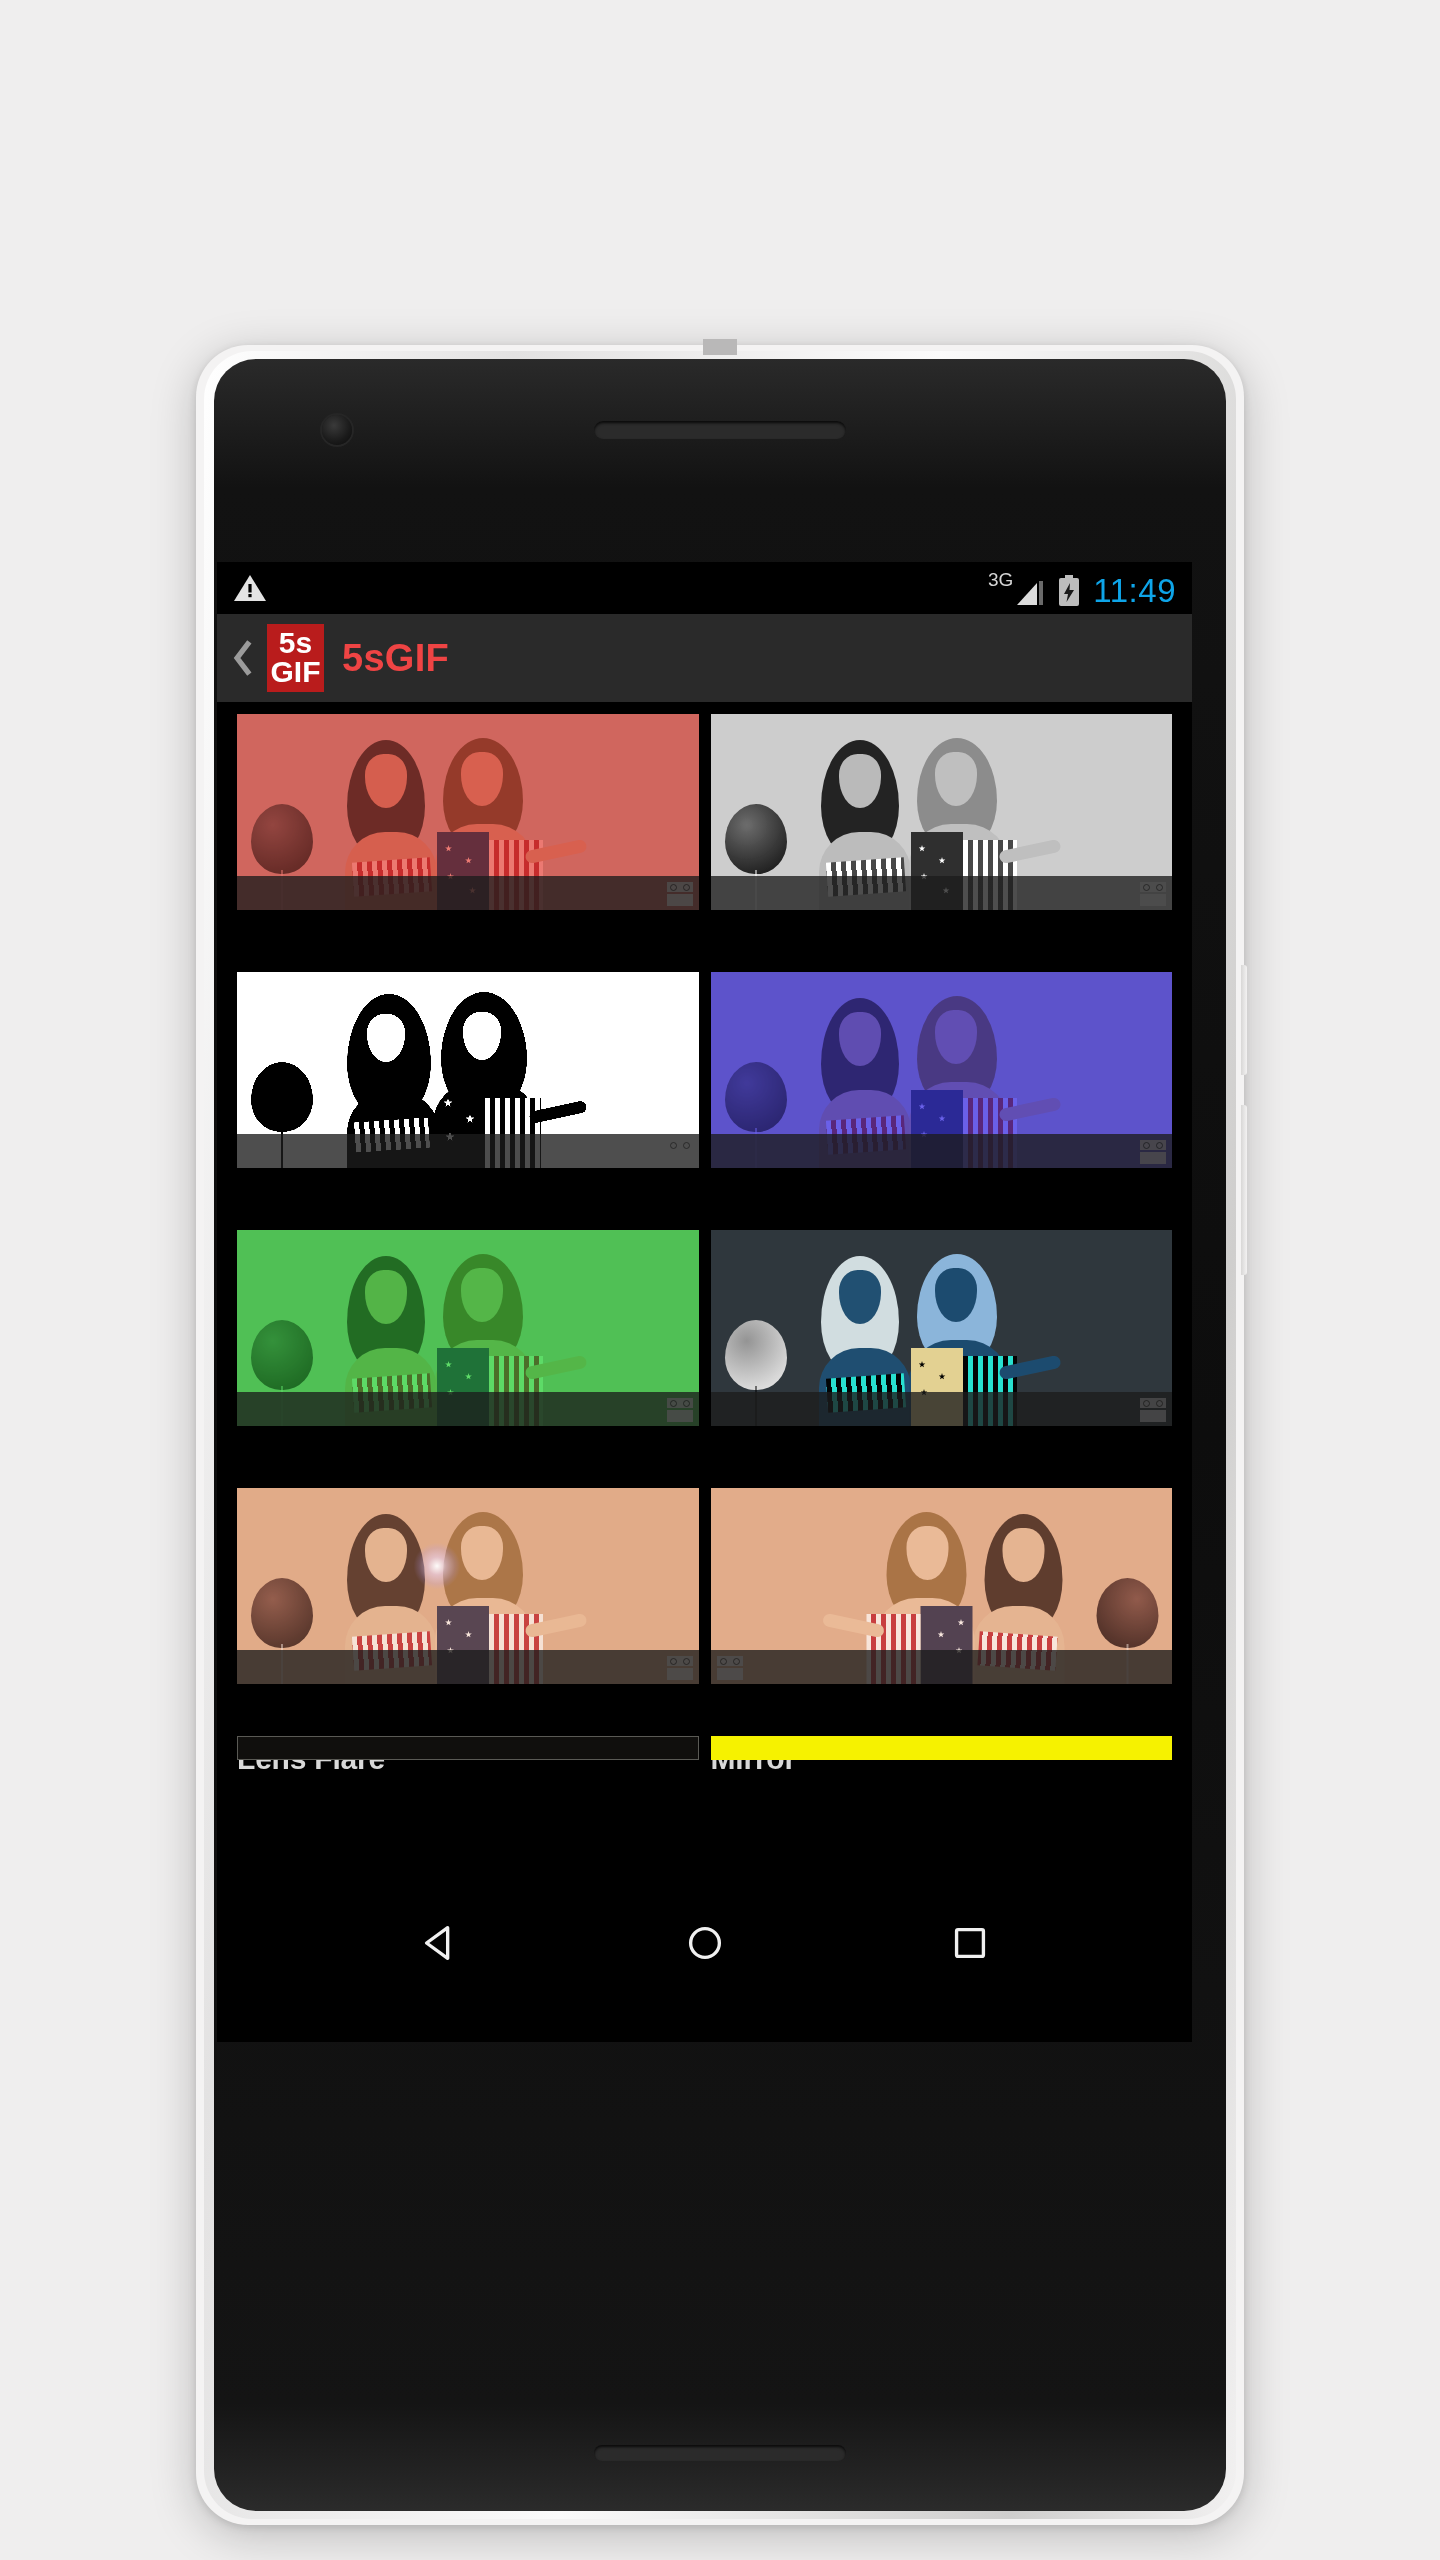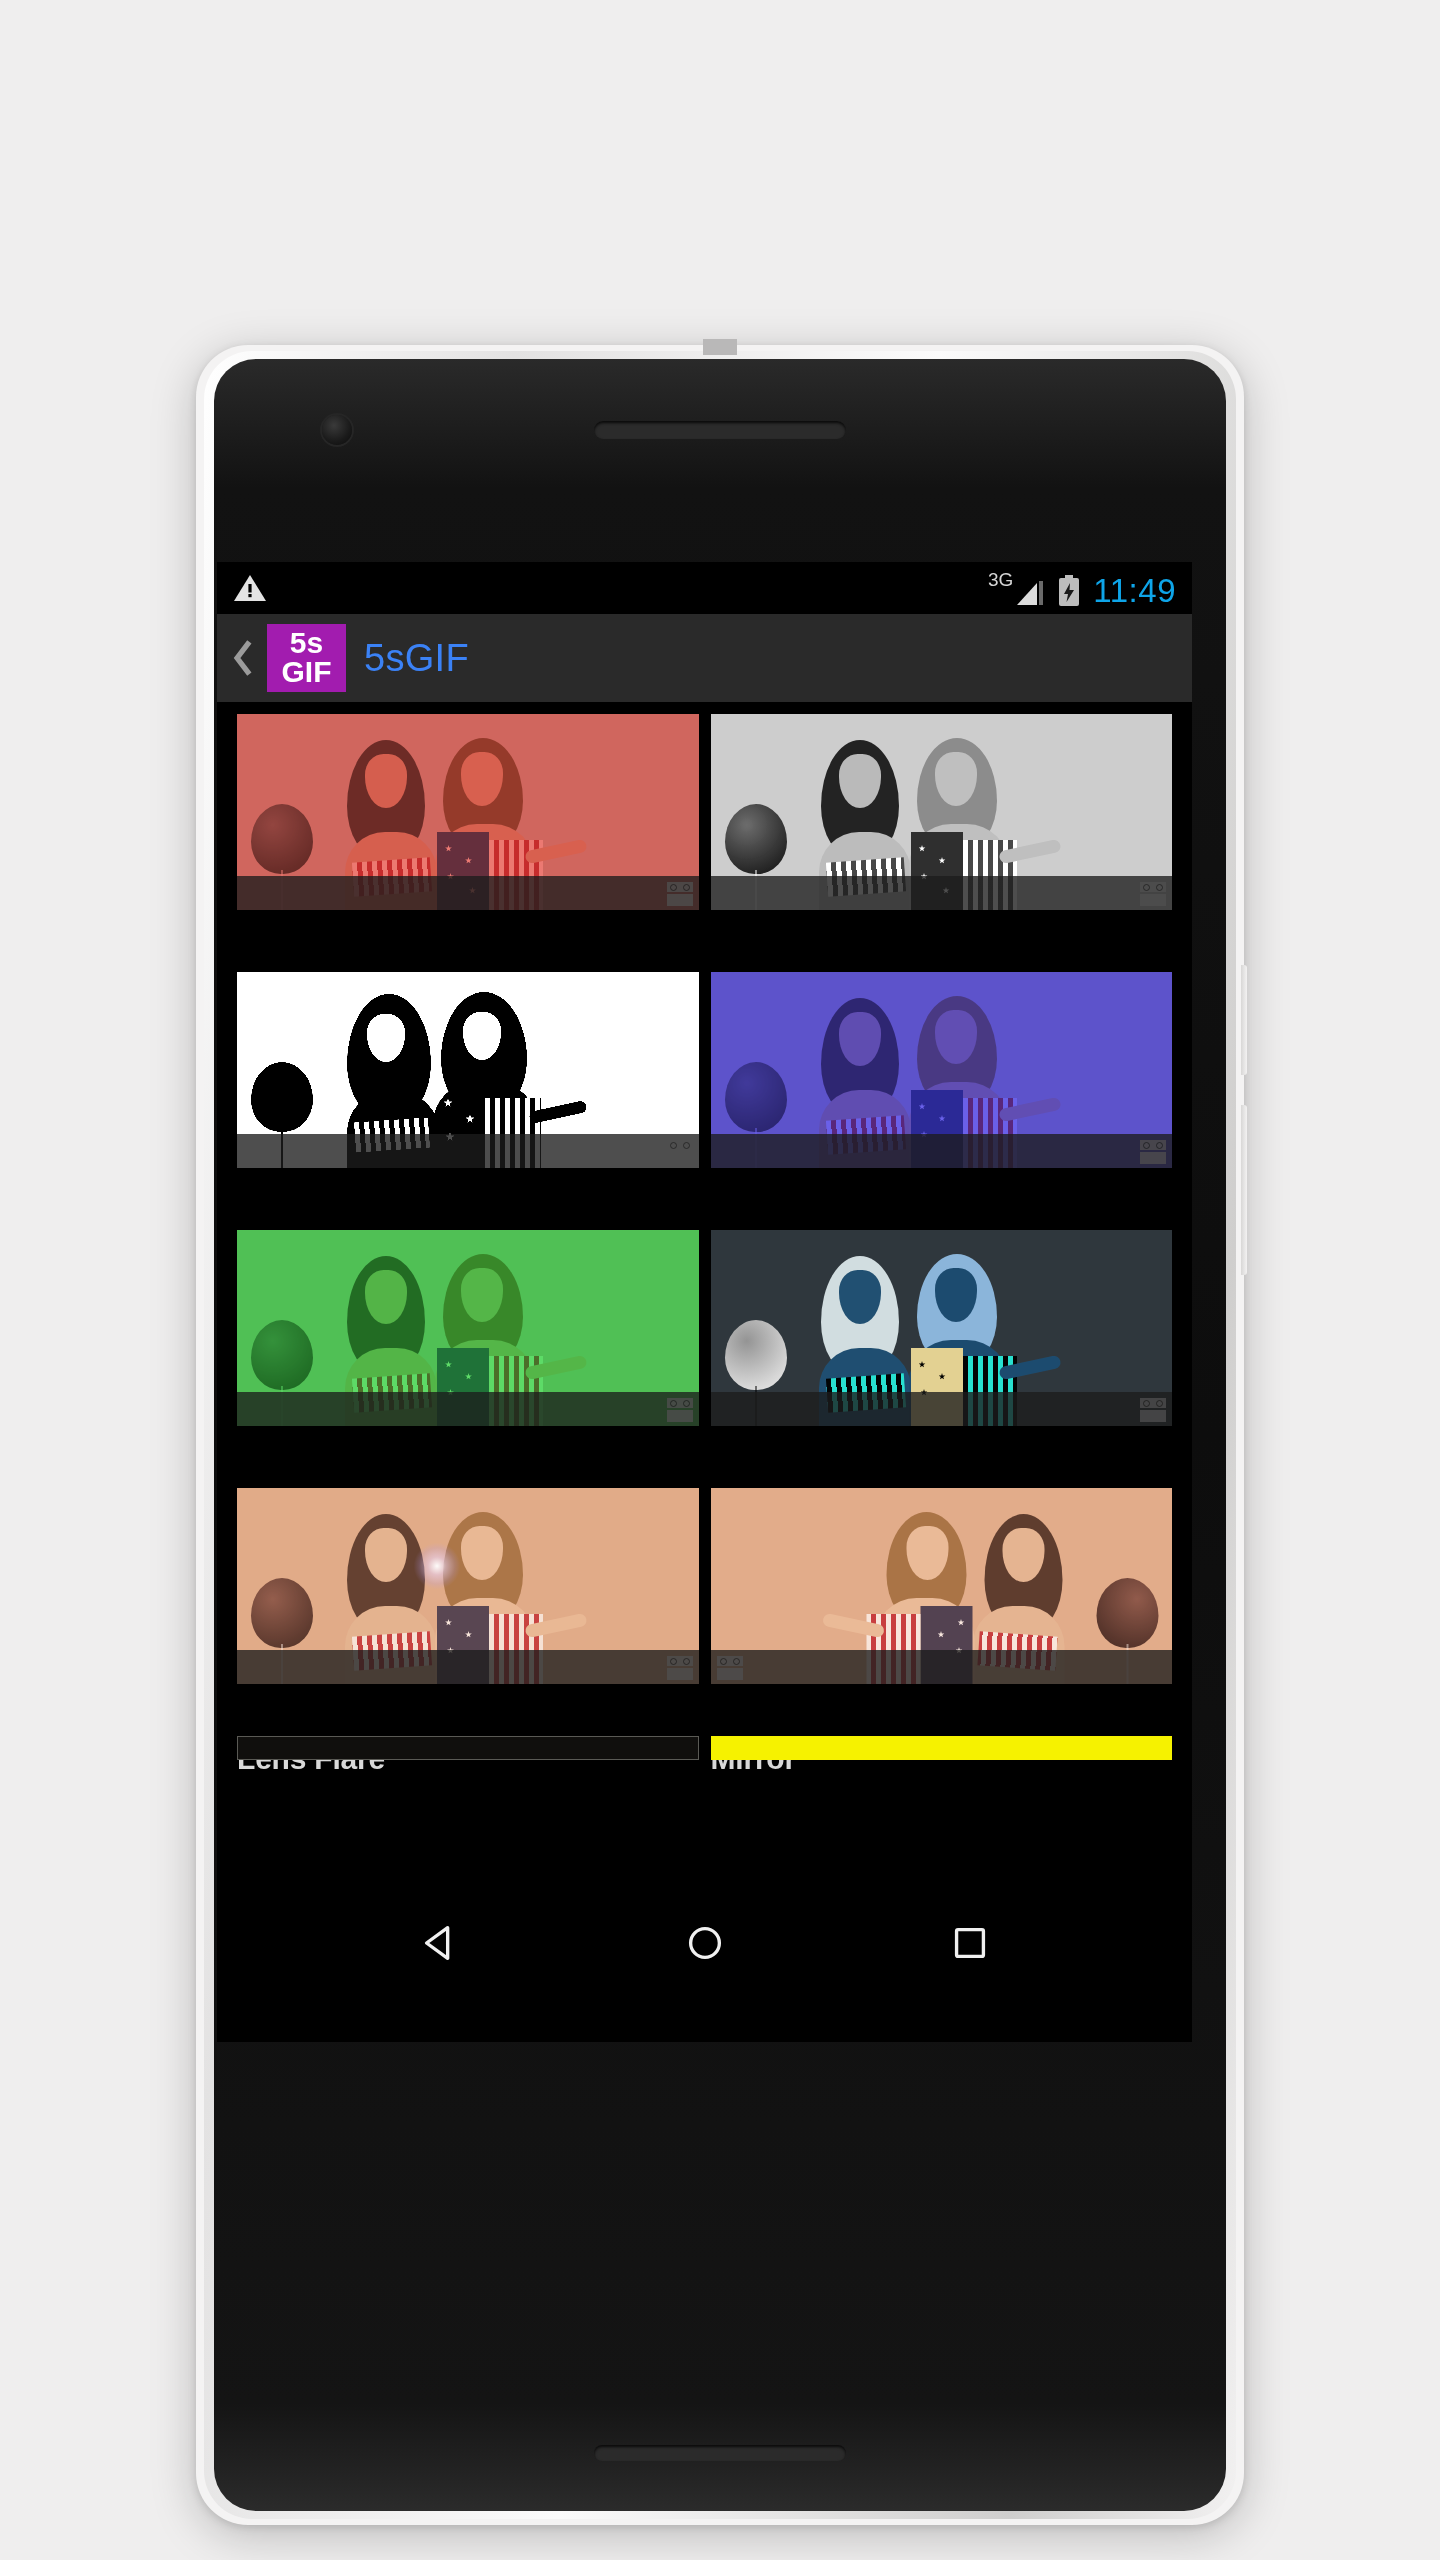--- a/index.html
+++ b/index.html
@@ -140,36 +140,36 @@
     display: flex;
     align-items: center;
     padding-left: 10px;
   }
   .back-chevron {
     width: 34px; height: 54px;
     display: flex; align-items: center; justify-content: center;
     flex: 0 0 auto;
   }
   .app-logo {
-    width: 79px; height: 68px;
-    background: #a21caf;
+    width: 57px; height: 68px;
+    background: #b91c1c;
     color: #fff;
     display: flex; flex-direction: column;
     align-items: center; justify-content: center;
     font-weight: 700;
     line-height: 0.96;
     margin-left: 6px;
     flex: 0 0 auto;
   }
   .app-logo .l1 { font-size: 30px; }
   .app-logo .l2 { font-size: 30px; }
   .app-title {
-    color: #3b82f6;
+    color: #ef4444;
     font-size: 38px;
-    font-weight: 400;
+    font-weight: 700;
     margin-left: 18px;
     letter-spacing: 0.3px;
   }
 
   
   .grid-area {
     position: relative;
     background: #000;
     height: 1182px;
     padding: 12px 20px 0 20px;

